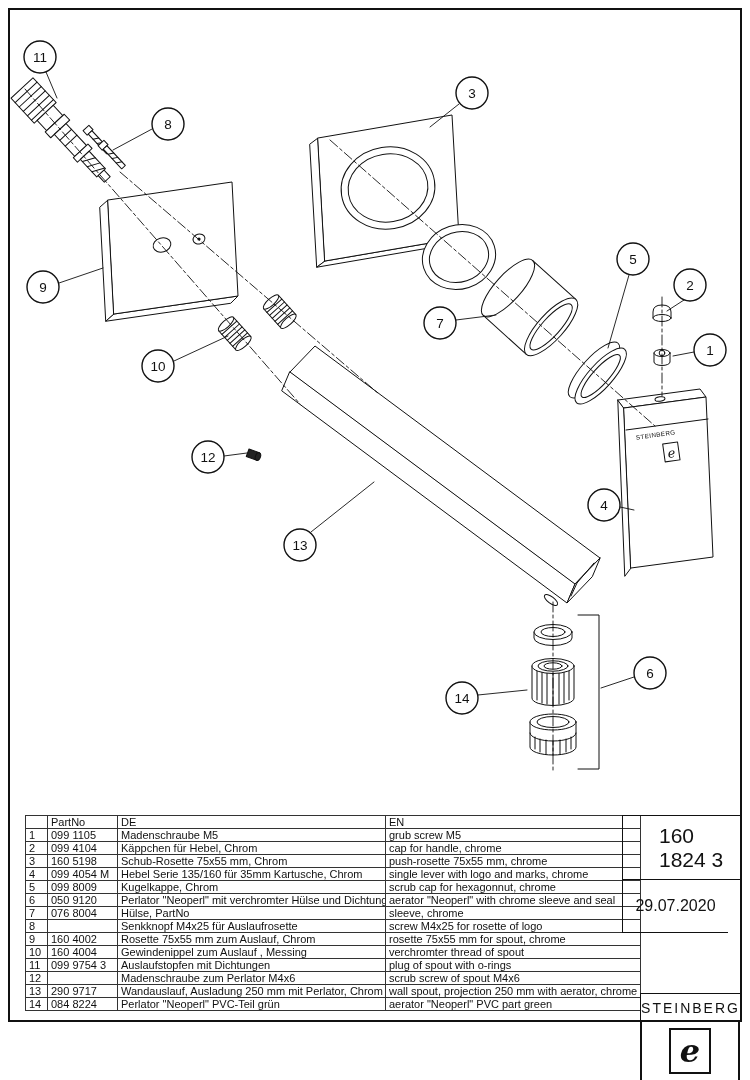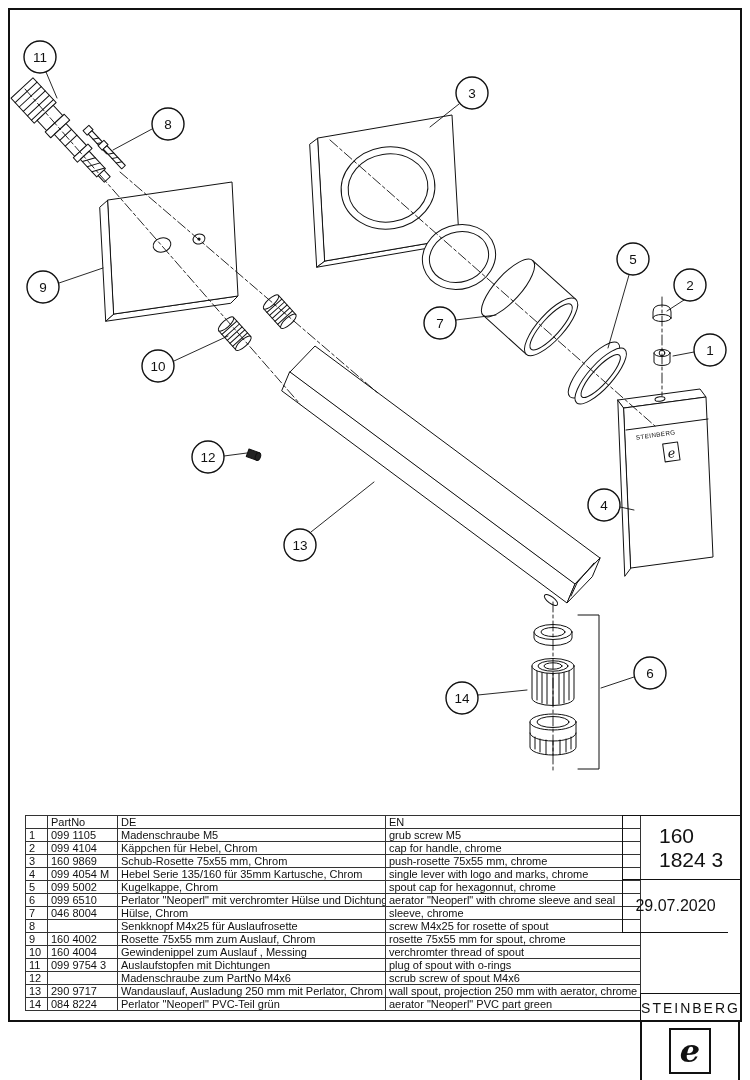--- a/index.html
+++ b/index.html
@@ -304,53 +304,53 @@
           <td>grub screw M5</td>
         </tr>
     <tr>
           <td>2</td>
           <td>099 4104</td>
           <td>Käppchen für Hebel, Chrom</td>
           <td>cap for handle, chrome</td>
         </tr>
     <tr>
           <td>3</td>
-          <td>160 9869</td>
+          <td>160 5198</td>
           <td>Schub-Rosette 75x55 mm, Chrom</td>
           <td>push-rosette 75x55 mm, chrome</td>
         </tr>
     <tr>
           <td>4</td>
           <td>099 4054 M</td>
           <td>Hebel Serie 135/160 für 35mm Kartusche, Chrom</td>
           <td>single lever with logo and marks, chrome</td>
         </tr>
     <tr>
           <td>5</td>
-          <td>099 5002</td>
+          <td>099 8009</td>
           <td>Kugelkappe, Chrom</td>
-          <td>spout cap for hexagonnut, chrome</td>
+          <td>scrub cap for hexagonnut, chrome</td>
         </tr>
     <tr>
           <td>6</td>
-          <td>099 6510</td>
+          <td>050 9120</td>
           <td>Perlator "Neoperl" mit verchromter Hülse und Dichtung</td>
           <td>aerator "Neoperl" with chrome sleeve and seal</td>
         </tr>
     <tr>
           <td>7</td>
-          <td>046 8004</td>
-          <td>Hülse, Chrom</td>
+          <td>076 8004</td>
+          <td>Hülse, PartNo</td>
           <td>sleeve, chrome</td>
         </tr>
     <tr>
           <td>8</td>
           <td></td>
           <td>Senkknopf M4x25 für Auslaufrosette</td>
-          <td>screw M4x25 for rosette of spout</td>
+          <td>screw M4x25 for rosette of logo</td>
         </tr>
     <tr>
           <td>9</td>
           <td>160 4002</td>
           <td>Rosette 75x55 mm zum Auslauf, Chrom</td>
           <td>rosette 75x55 mm for spout, chrome</td>
         </tr>
     <tr>
           <td>10</td>
           <td>160 4004</td>
@@ -359,21 +359,21 @@
         </tr>
     <tr>
           <td>11</td>
           <td>099 9754 3</td>
           <td>Auslaufstopfen mit Dichtungen</td>
           <td>plug of spout with o-rings</td>
         </tr>
     <tr>
           <td>12</td>
           <td></td>
-          <td>Madenschraube  zum PartNo M4x6</td>
+          <td>Madenschraube  zum Perlator M4x6</td>
           <td>scrub screw of spout M4x6</td>
         </tr>
     <tr>
           <td>13</td>
           <td>290 9717</td>
           <td>Wandauslauf, Ausladung 250 mm mit Perlator, Chrom</td>
           <td>wall spout, projection 250 mm with aerator, chrome</td>
         </tr>
     <tr>
           <td>14</td>

